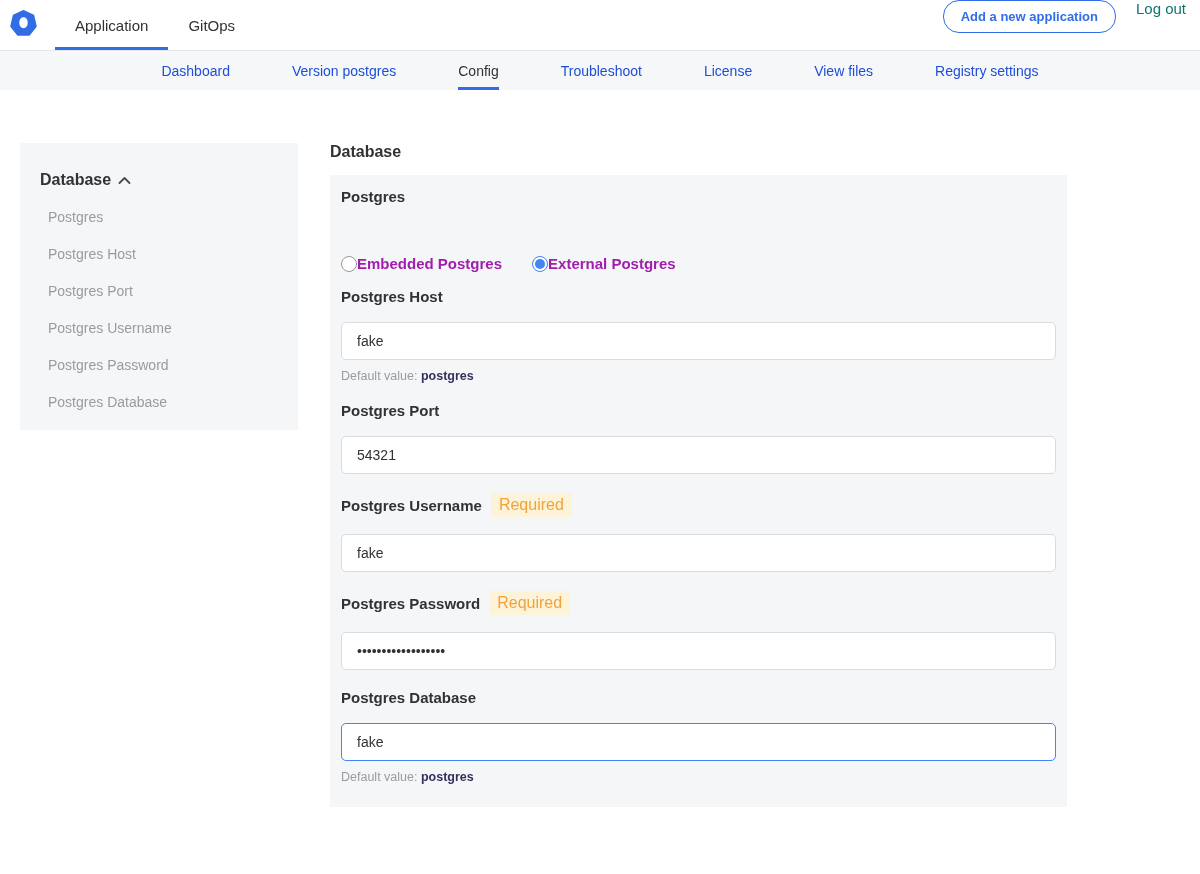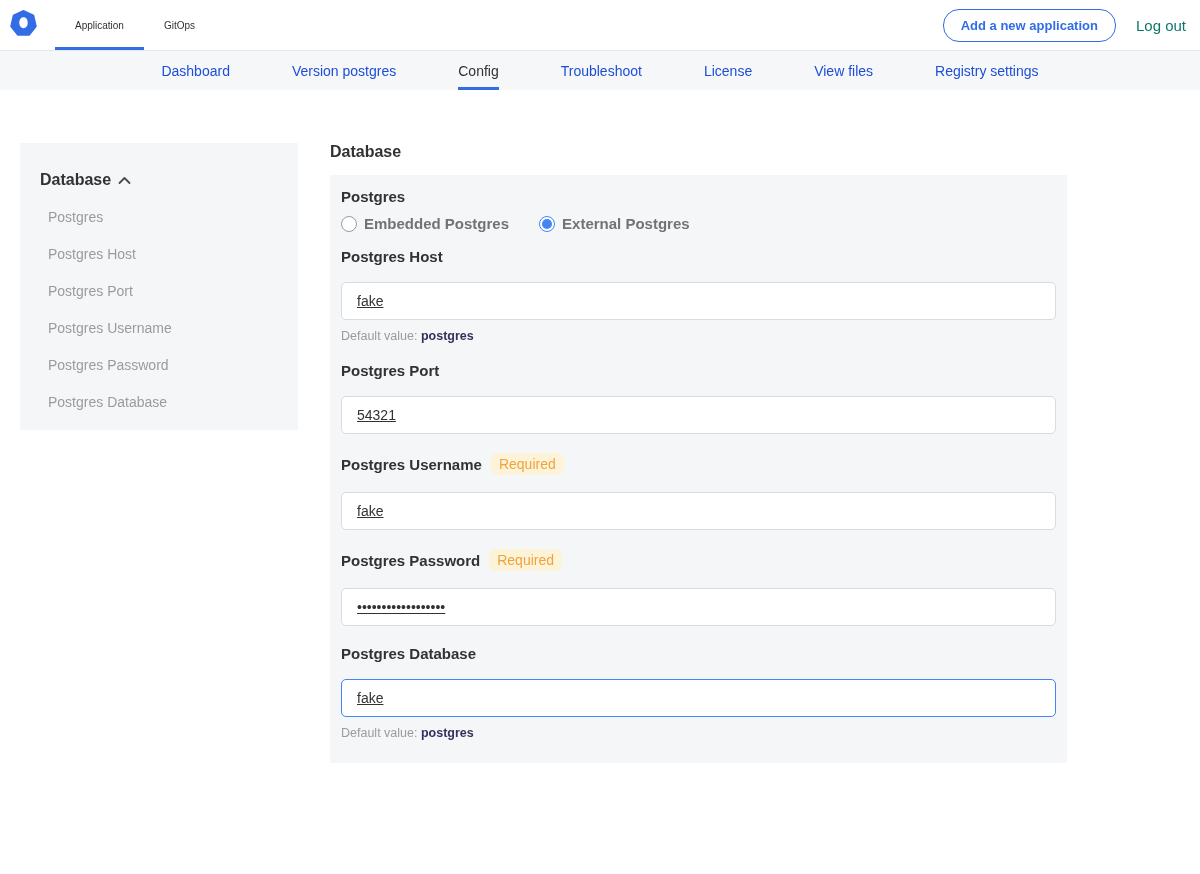--- a/index.html
+++ b/index.html
@@ -4,24 +4,24 @@
 <style>
   * { margin: 0; padding: 0; box-sizing: border-box; }
   html, body { width: 1200px; height: 874px; background: #ffffff; overflow: hidden;
     font-family: "Liberation Sans", sans-serif; color: #323232; }
 
   
   .top-nav { height: 51px; display: flex; align-items: stretch; border-bottom: 1px solid #e8e8e8;
     padding-left: 10px; background: #fff; }
   .logo-wrap { display: flex; align-items: center; padding-right: 10px; }
   .top-tabs { display: flex; align-items: stretch; margin-left: 8px; }
-  .top-tab { display: flex; align-items: center; padding: 0 20px; font-size: 10px; font-weight: 500;
+  .top-tab { display: flex; align-items: center; padding: 0 20px; font-size: 15px; font-weight: 500;
     color: #323232; cursor: pointer; border-bottom: 3px solid transparent; padding-top: 3px; }
   .top-tab.active { border-bottom-color: #326de6; }
-  .top-nav-right { margin-left: auto; display: flex; align-items: center; gap: 20px; padding-right: 14px; }
+  .top-nav-right { margin-left: auto; display: flex; align-items: flex-start; gap: 20px; padding-right: 14px; }
   .pill-btn { border: 1px solid #326de6; color: #326de6; background: #fff; border-radius: 16px;
     padding: 8px 17px; font-size: 13px; font-weight: 700; cursor: pointer;
     font-family: "Liberation Sans", sans-serif; }
   .logout { font-size: 15px; color: #0f766e; cursor: pointer; }
 
   
   .sub-nav { height: 39px; background: #f6f7f9; display: flex; justify-content: center;
     align-items: stretch; gap: 62px; }
   .sub-tab { display: flex; align-items: center; font-size: 14px; color: #1d4ed8; cursor: pointer;
     border-bottom: 3px solid transparent; padding-top: 3px; }
@@ -38,36 +38,36 @@
   .sidebar-list li:last-child { margin-bottom: 4px; }
 
   .main { margin-left: 32px; width: 737px; }
   .page-title { font-size: 16px; font-weight: 700; color: #323232; margin-bottom: 14px; }
 
   .config-card { background: #f5f6f8; padding: 13px 11px 4px 11px; }
   .item-title { font-size: 15px; font-weight: 700; color: #323232; margin-bottom: 10px; }
   .help-text { font-size: 15px; color: #9b9b9b; margin-bottom: 26px; }
 
   .radio-row { display: flex; gap: 30px; margin-bottom: 16px; }
-  .radio-option { display: flex; align-items: center; gap: 7px; font-size: 15px; font-weight: 700;
-    color: #737373; cursor: pointer; }
+  .radio-option { display: flex; align-items: center; font-size: 15px; font-weight: 700;
+    color: #a21caf; cursor: pointer; margin-top: 40px; }
   .radio-circle { width: 16px; height: 16px; border: 1px solid #9b9b9b; border-radius: 50%;
     background: #fff; flex: 0 0 auto; }
   .radio-circle.checked { border-color: #4285f4; }
   .radio-circle.checked::after { content: ""; display: block; width: 10px; height: 10px; margin: 2px;
     border-radius: 50%; background: #4285f4; }
 
   .field { margin-bottom: 19px; }
   .field-label-row { display: flex; align-items: center; margin-bottom: 17px; }
   .field-label { font-size: 15px; font-weight: 700; color: #323232; }
-  .required-badge { margin-left: 9px; background: #fdf3d9; color: #f0a33c; font-size: 14px;
-    padding: 3px 8px; border-radius: 6px; }
+  .required-badge { margin-left: 9px; background: #fdf3d9; color: #f0a33c; font-size: 16px;
+    padding: 3px 8px; border-radius: 0; }
   .text-input { width: 100%; height: 38px; border: 1px solid #d8dbe0; border-radius: 5px;
     background: #fff; padding: 0 15px; font-size: 14px; color: #323232;
-    font-family: "Liberation Sans", sans-serif; outline: none; text-decoration: underline; }
+    font-family: "Liberation Sans", sans-serif; outline: none; }
   .text-input.focused { border-color: #4285f4; }
   .default-line { margin-top: 9px; font-size: 12.5px; color: #9b9b9b; }
   .default-line b { color: #32325d; font-weight: 700; }
 </style>
 </head>
 <body>
 
 <header class="top-nav">
   <div class="logo-wrap">
     <span>

